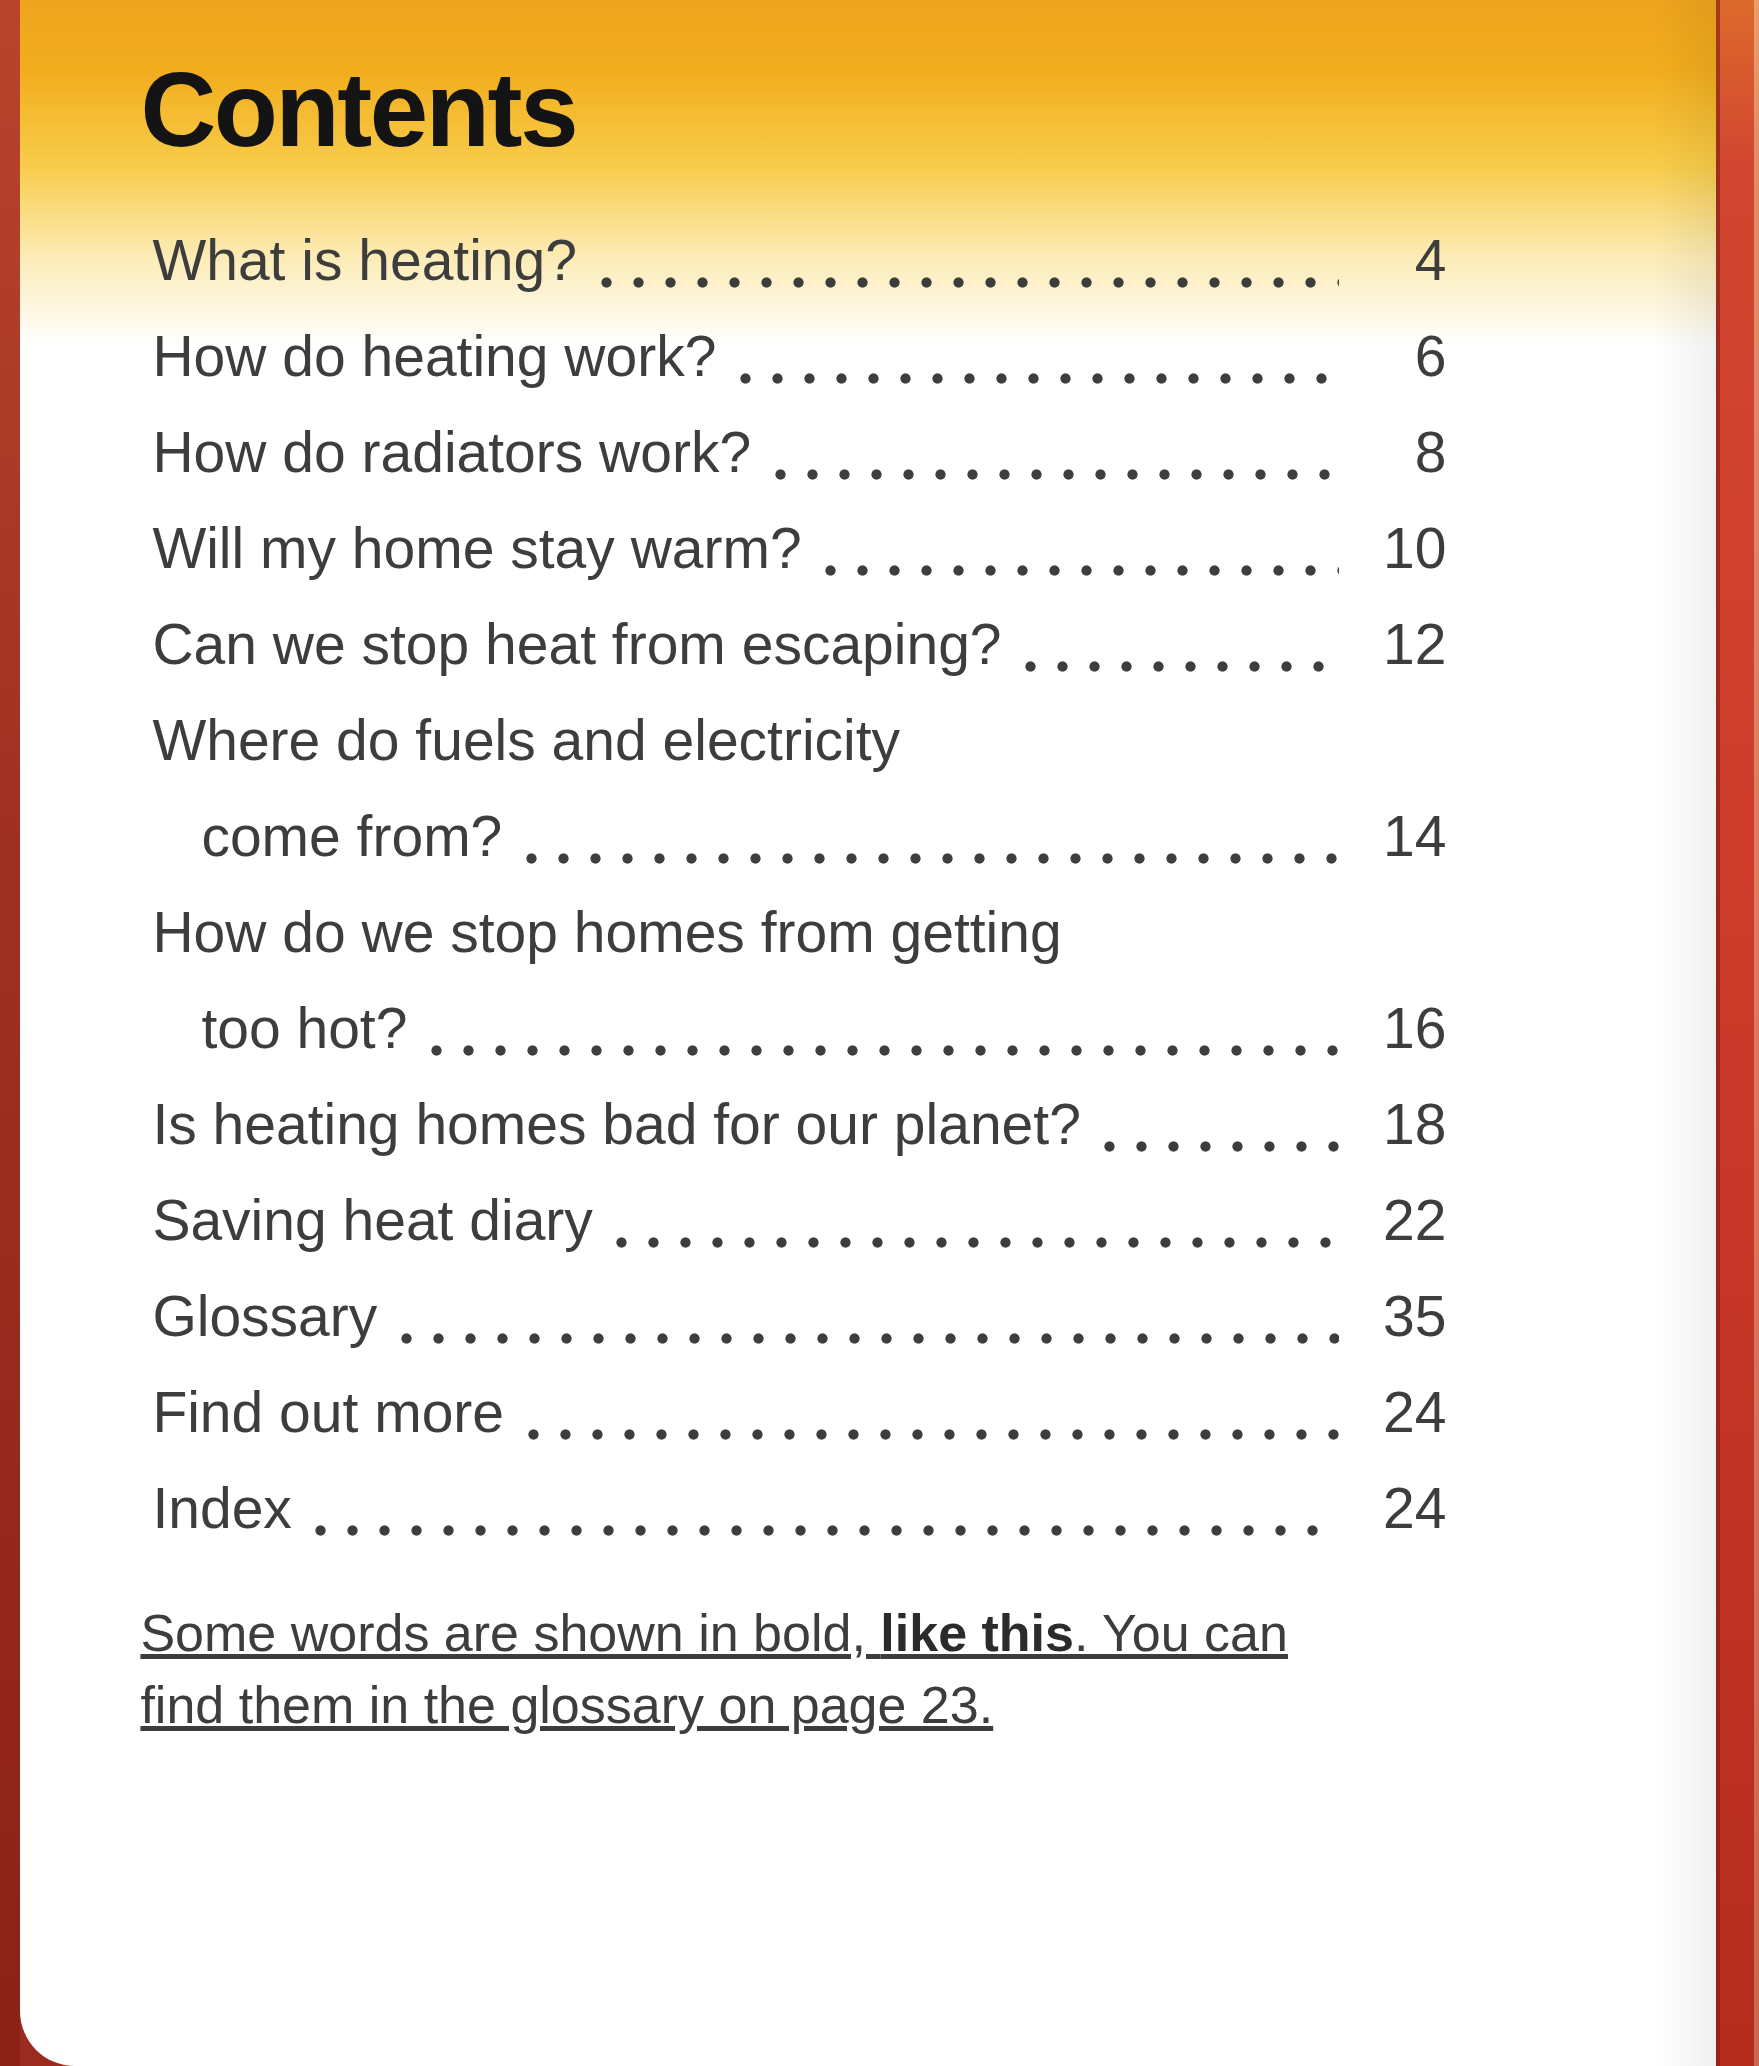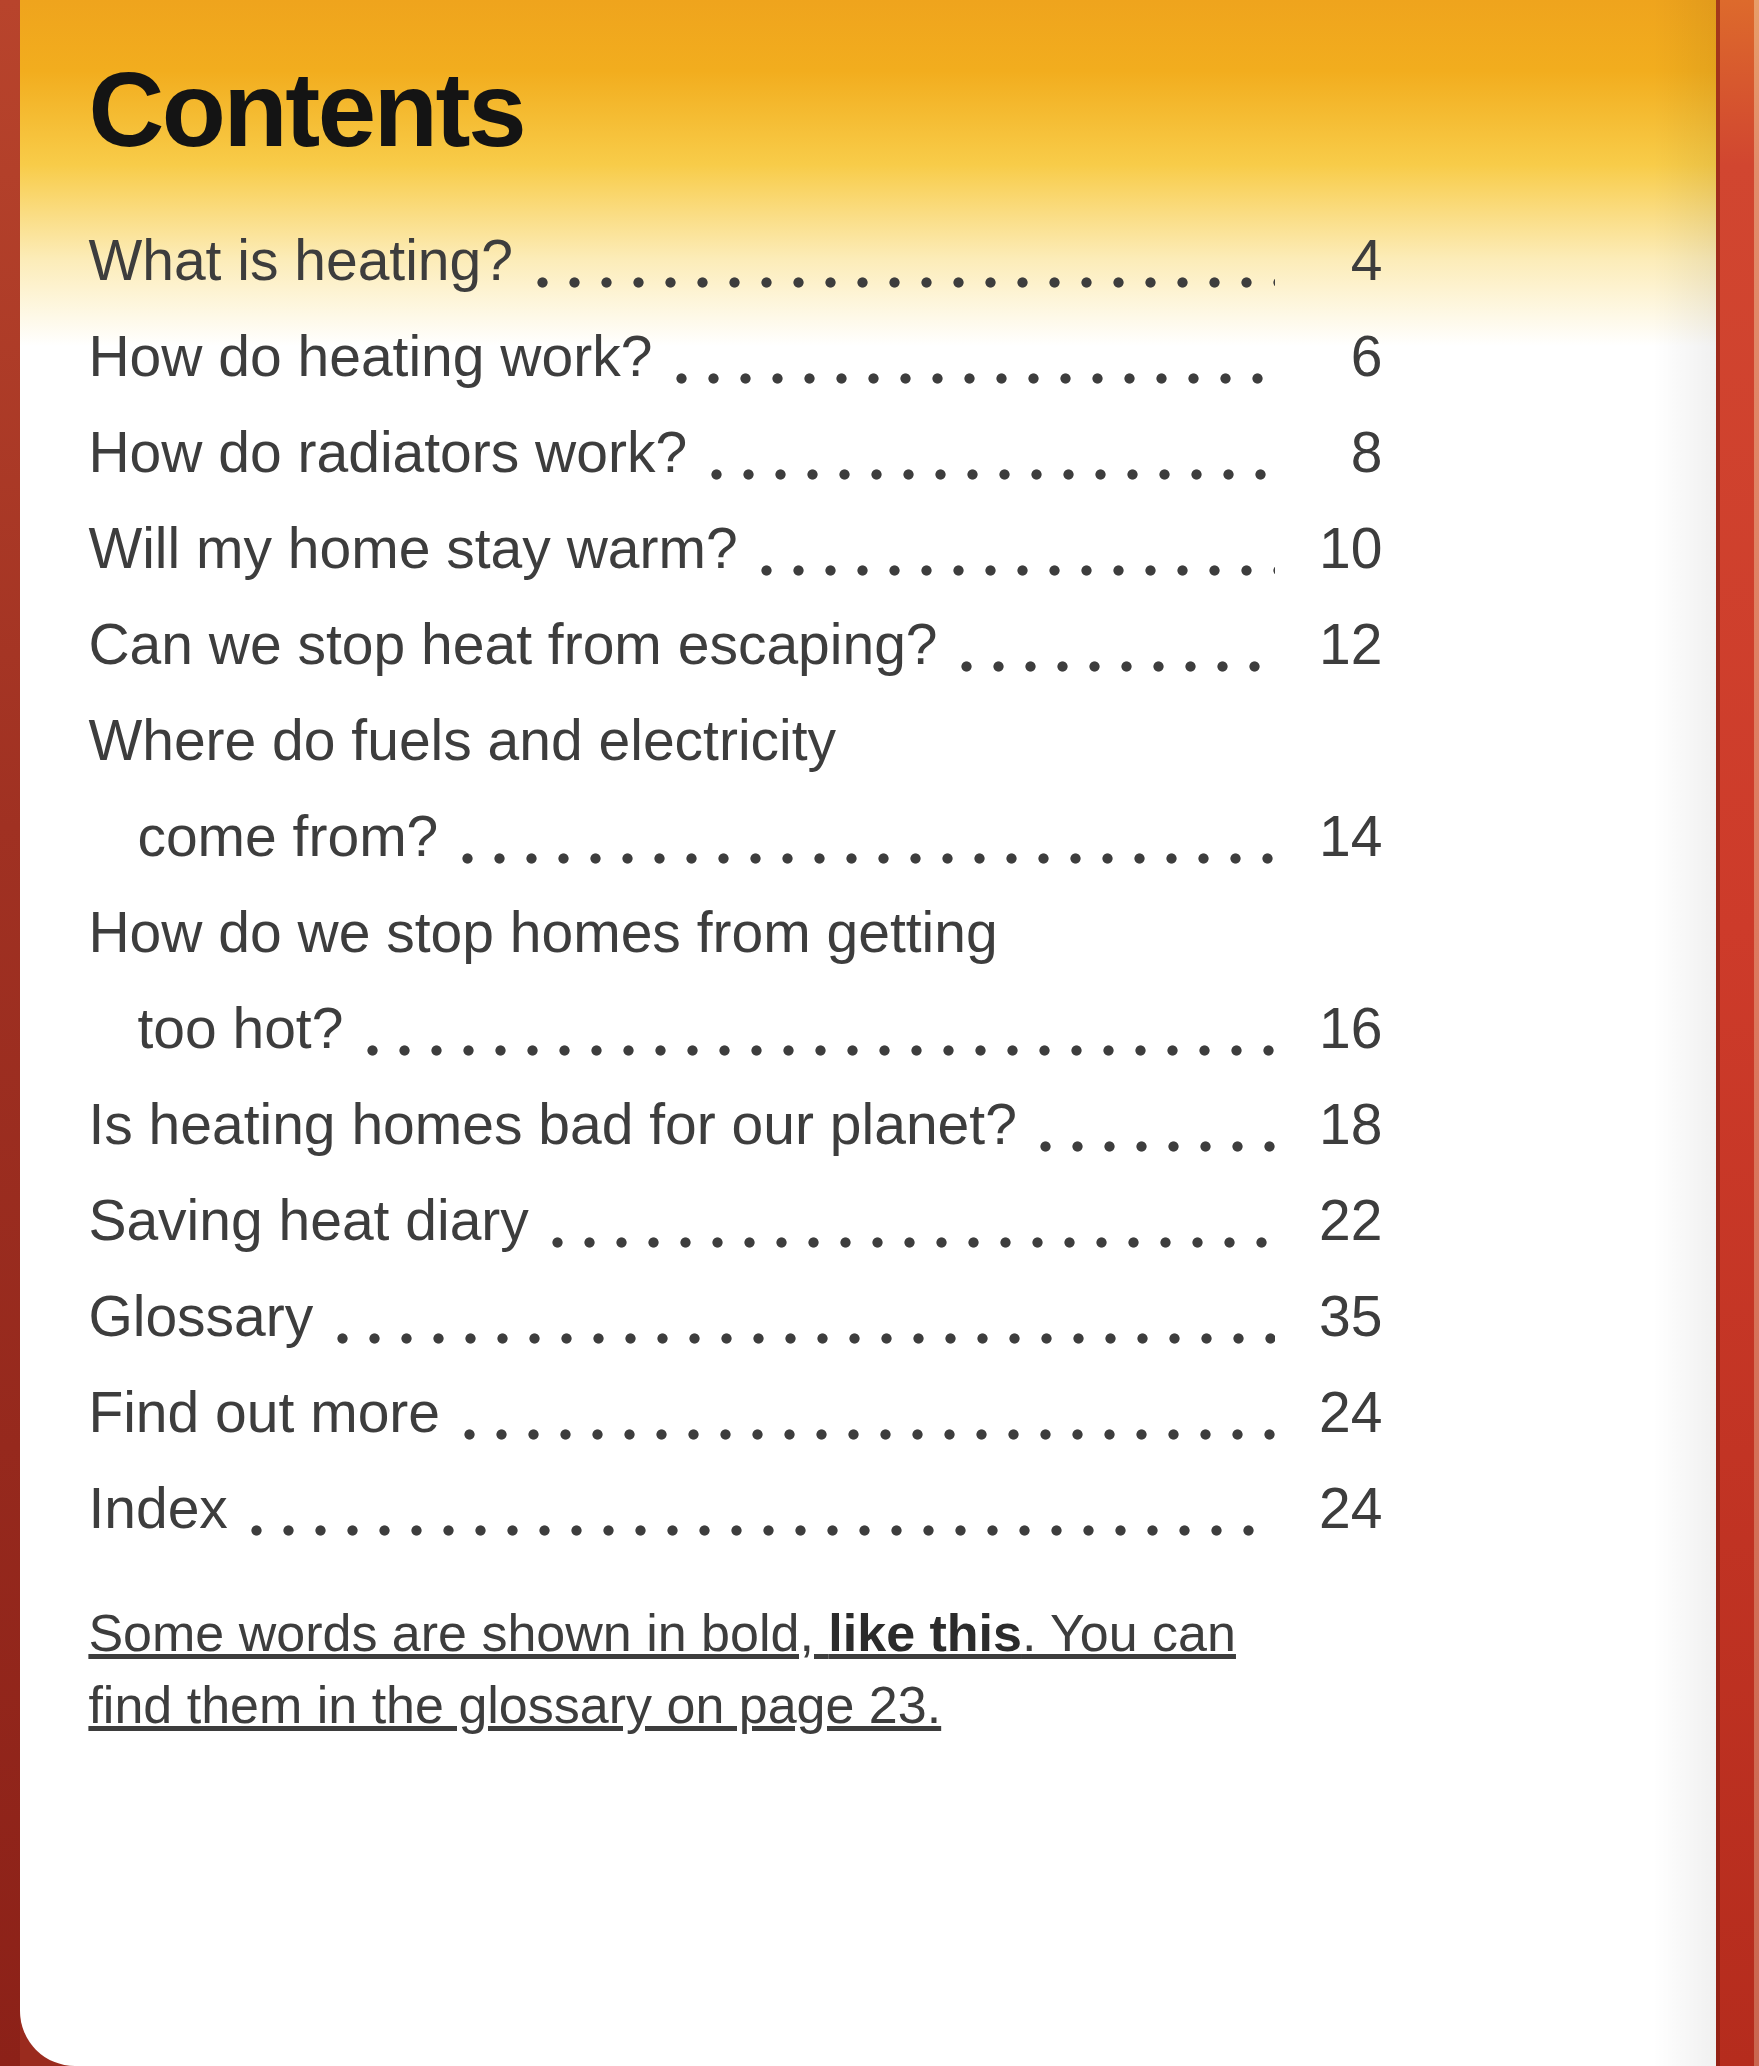--- a/index.html
+++ b/index.html
@@ -32,36 +32,37 @@
   
   .page{
     position:absolute;left:20.4px;top:0;right:44px;bottom:0;
     background:
       linear-gradient(to left, rgba(0,0,0,0.06) 0px, rgba(0,0,0,0) 63px) right/63px 100% no-repeat,
       linear-gradient(180deg,#efa41d 0px,#f2ad1e 71px,#f8cc49 165px,#fcecb8 259px,#ffffff 346px,#ffffff 100%);
     border-bottom-left-radius:55px;
   }
   .content{
     position:absolute;left:0;top:0;right:0;bottom:0;
-    padding:55px 0 0 68px;
+    padding:55px 0 0 120px;
     box-sizing:border-box;
   }
   .title{
     font-size:105px;
     font-weight:800;
     letter-spacing:-2.4px;
     color:#141414;
     margin:0 0 47px 0;
     line-height:1.05;
   }
   .toc{
     width:1294px;
     color:#3d3d3d;
     font-size:57px;
     font-weight:400;
+    margin-left:12px;
   }
   .toc-row{
     display:flex;
     align-items:baseline;
     height:96px;
     line-height:96px;
     white-space:nowrap;
   }
   .toc-row.indent{ padding-left:49px;justify-content:flex-end; }
   .toc-label{ flex:0 0 auto; }

